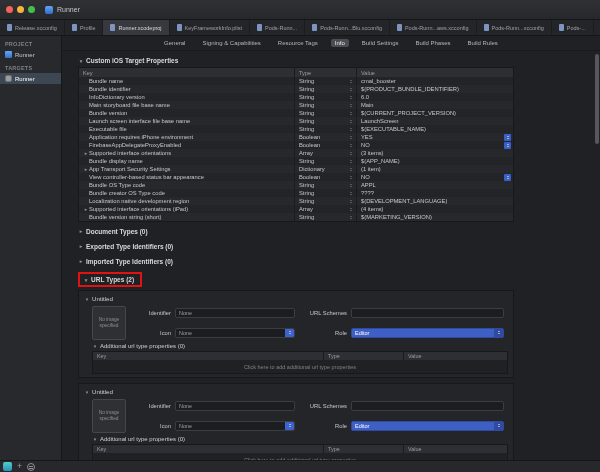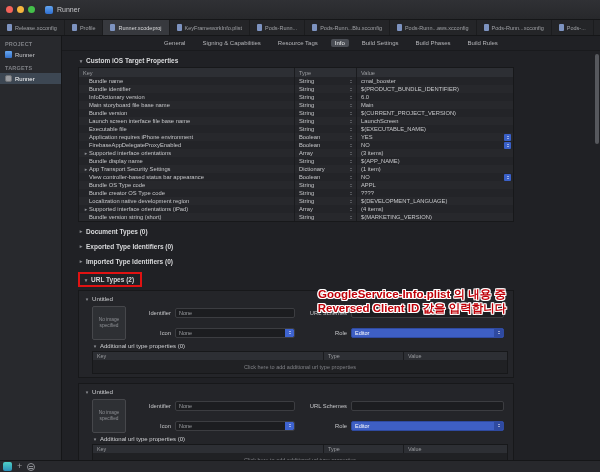--- a/index.html
+++ b/index.html
@@ -645,18 +645,14 @@
         </div>
     </div>
   </div>
 
   <div class="statusbar">
     <span class="app-badge"></span>
     <span class="plus-btn">+</span>
     <span class="filter-icon"></span>
   </div>
 
-  <div class="annotation">
-    <div>GoogleService-Info.plist 의 내용 중</div>
-    <div>Reversed Client ID 값을 입력합니다</div>
-  </div>
 
 </div>
 
 </body></html>

